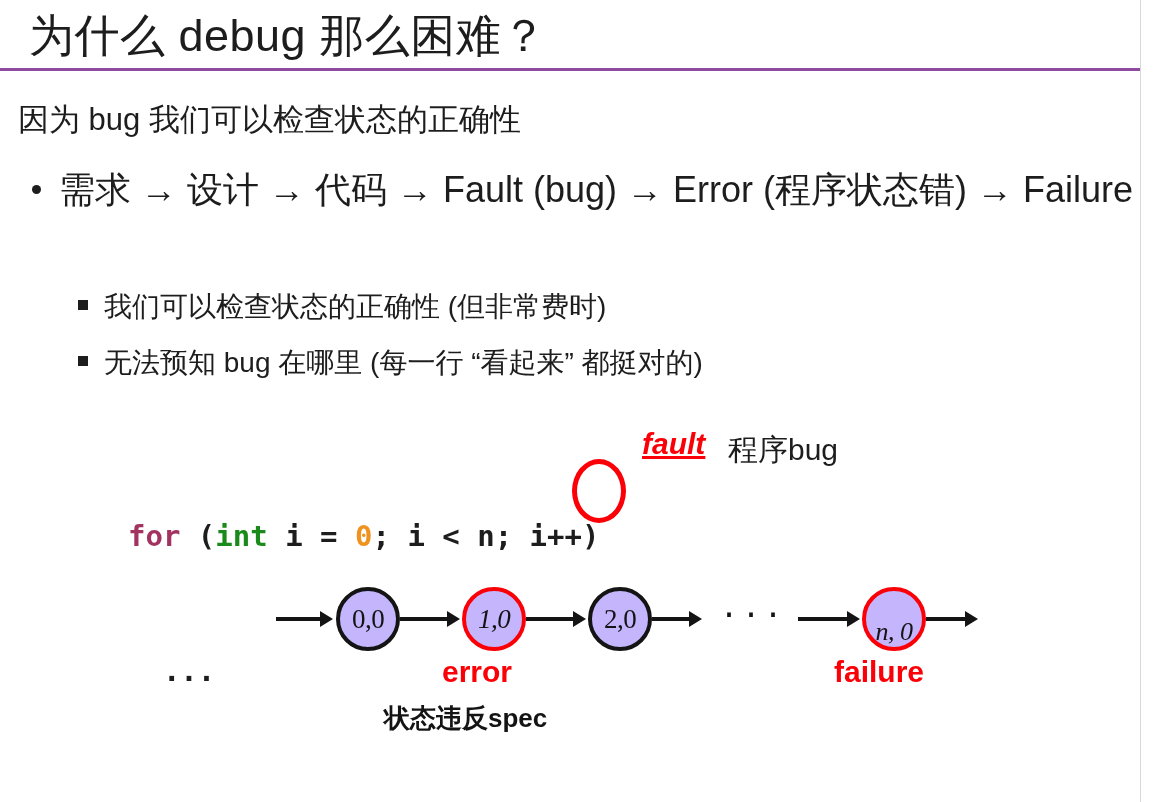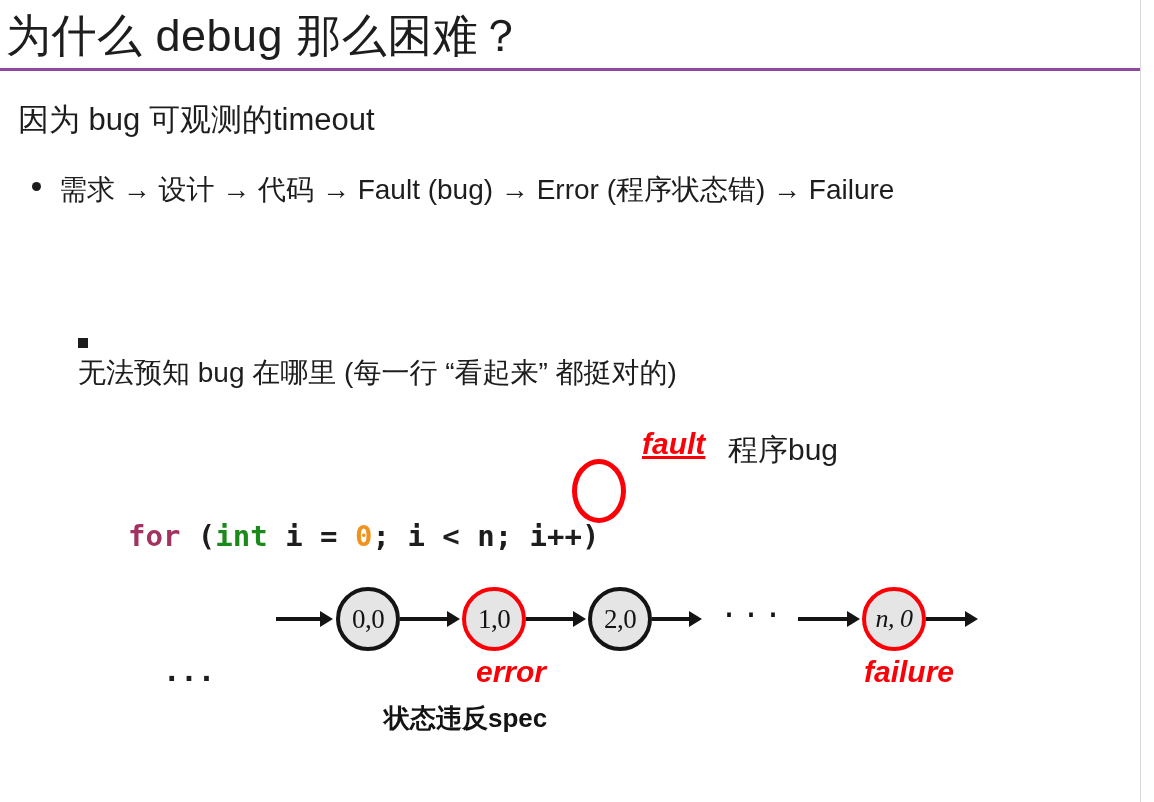--- a/index.html
+++ b/index.html
@@ -22,21 +22,21 @@
     width: 1141px;
     height: 802px;
     background: #ffffff;
     border-right: 1px solid #d8d8d8;
     box-sizing: border-box;
   }
 
   
   .slide-title {
     position: absolute;
-    left: 6px;
+    left: 29px;
     top: 8px;
     font-size: 45px;
     line-height: 56px;
     font-weight: 400;
     color: #1d1d1d;
     letter-spacing: 0.5px;
     white-space: nowrap;
   }
   .title-rule {
     position: absolute;
@@ -55,21 +55,21 @@
     font-size: 31px;
     line-height: 40px;
     color: #1d1d1d;
     white-space: nowrap;
   }
 
   .bullet-l1 {
     position: absolute;
     left: 32px;
     top: 168px;
-    font-size: 28px;
+    font-size: 36px;
     line-height: 44px;
     color: #1d1d1d;
     white-space: nowrap;
     display: flex;
     align-items: baseline;
   }
   .bullet-l1 .dot {
     display: inline-block;
     width: 9px;
     height: 9px;
@@ -96,21 +96,21 @@
     width: 10px;
     height: 10px;
     background: #1d1d1d;
     margin-right: 16px;
     position: relative;
     top: -6px;
     flex: 0 0 auto;
   }
   .b2-a { top: 232px; }
   .b2-b { top: 288px; }
-  .b2-c { top: 344px; flex-direction: column; }
+  .b2-c { top: 344px; }
 
   
   #code-block {
     position: absolute;
     left: 128px;
     top: 424px;
     font-family: "DejaVu Sans Mono", "Liberation Mono", monospace;
     font-size: 29px;
     line-height: 45px;
     font-weight: bold;
@@ -165,33 +165,34 @@
     width: 740px;
     height: 180px;
   }
   .node {
     position: absolute;
     width: 64px;
     height: 64px;
     border-radius: 50%;
     border: 4px solid #141414;
     box-sizing: border-box;
-    background: #e5e5e5;
+    background: #c4b5fd;
     display: flex;
     align-items: center;
     justify-content: center;
     font-family: "Liberation Serif", "DejaVu Serif", serif;
     font-size: 27px;
     color: #141414;
     letter-spacing: -0.5px;
   }
-  .node.red { border-color: #fb0007; }
+  .node.red { border-color: #fb0007; font-style: italic; }
   .node.math {
     font-style: italic;
     font-size: 26px;
+    align-items: flex-end;
   }
   .edge {
     position: absolute;
     height: 4px;
     background: #141414;
   }
   .arrowhead {
     position: absolute;
     width: 0; height: 0;
     border-top: 8px solid transparent;
@@ -201,50 +202,53 @@
   .dots-gap {
     position: absolute;
     font-size: 30px;
     letter-spacing: 4px;
     color: #141414;
     font-family: "DejaVu Sans Mono", "Liberation Mono", monospace;
   }
   .lbl-red {
     position: absolute;
     font-size: 30px;
-    font-style: italic;
     font-weight: bold;
     color: #fb0007;
     white-space: nowrap;
-    text-align: right;
+    text-align: left;
   }
   .lbl-cn {
     position: absolute;
     font-size: 26px;
     font-weight: bold;
     color: #141414;
     white-space: nowrap;
     text-align: left;
   }
 </style>
 </head>
 <body>
 
 <div id="slide">
 
   <div class="slide-title">为什么 debug 那么困难？</div>
   <div class="title-rule"></div>
 
-  <div class="lead-line">因为 bug 可观测的timeout</div>
+  <div class="lead-line">因为 bug 我们可以检查状态的正确性</div>
 
   <div class="bullet-l1">
     <span class="dot"></span>
     <span>需求 → 设计 → 代码 → Fault (bug) → Error (程序状态错) → Failure</span>
   </div>
 
+  <div class="bullet-l2 b2-b">
+    <span class="sq"></span>
+    <span>我们可以检查状态的正确性 (但非常费时)</span>
+  </div>
   <div class="bullet-l2 b2-c">
     <span class="sq"></span>
     <span>无法预知 bug 在哪里 (每一行 “看起来” 都挺对的)</span>
   </div>
 
   <div id="code-block">
     <div class="code-line"><span class="kw">for</span><span class="pln"> (</span><span class="typ">int</span><span class="pln"> i = </span><span class="num">0</span><span class="pln">; i &lt; n; i++)</span></div>
     <div class="code-line"><span class="indent2"></span><span class="pln">...</span></div>
   </div>
 

